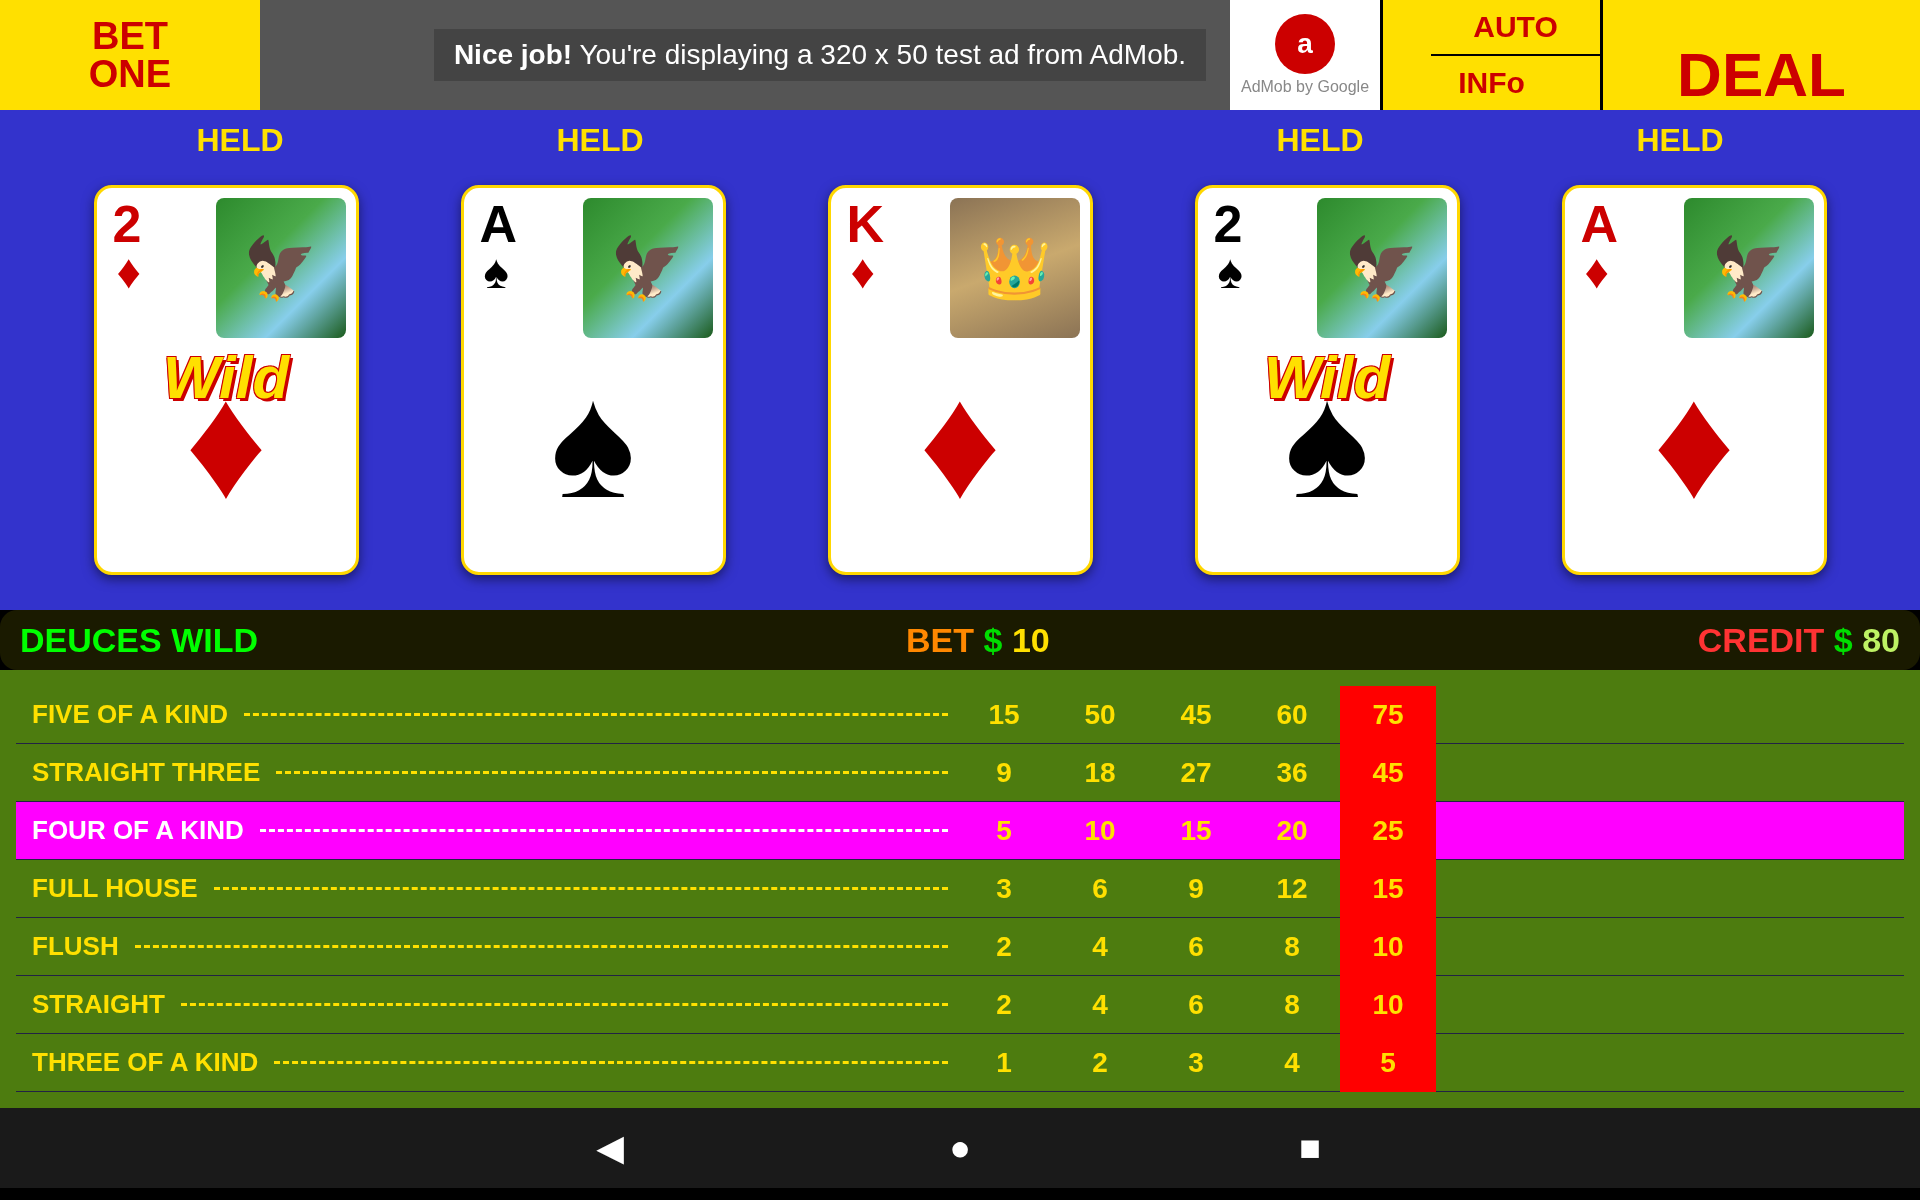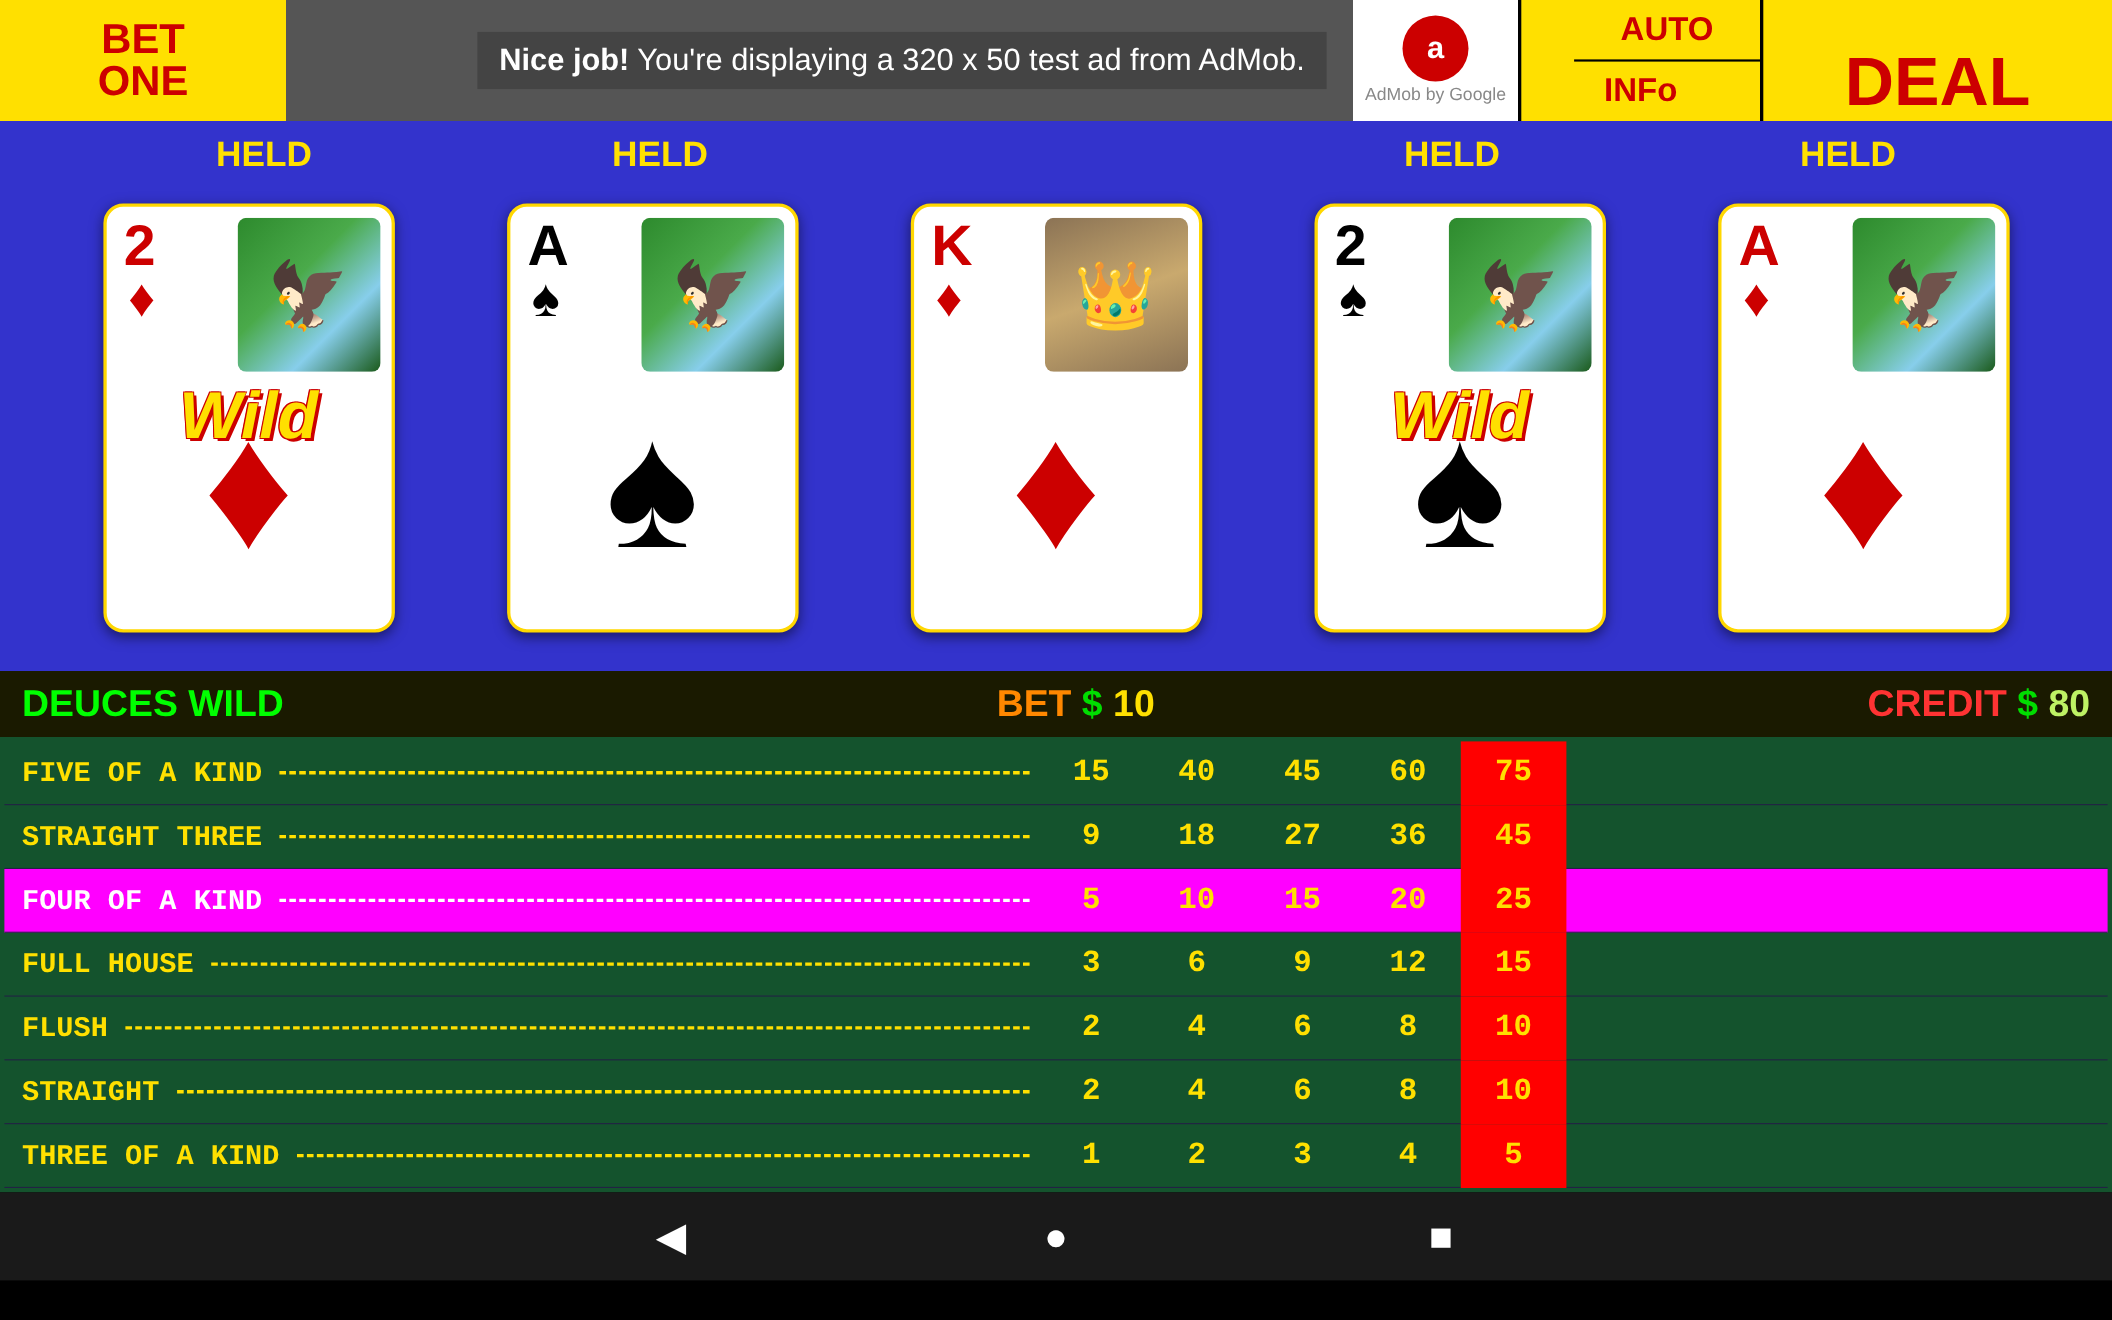--- a/index.html
+++ b/index.html
@@ -256,20 +256,21 @@
 
     
     #status-bar {
       width: 100%;
       height: 60px;
       background: #1a1a00;
       display: flex;
       align-items: center;
       justify-content: space-between;
       padding: 0 20px;
+      border-radius: 17px;
     }
     #game-type {
       font-size: 34px;
       font-weight: 900;
       color: #00FF00;
     }
     #bet-display {
       font-size: 34px;
       font-weight: 900;
     }
@@ -280,24 +281,23 @@
       font-size: 34px;
       font-weight: 900;
     }
     #credit-display .credit-label { color: #FF3333; }
     #credit-display .credit-dollar { color: #00DD00; }
     #credit-display .credit-amount { color: #bef264; }
 
     
     #paytable {
       width: 100%;
-      background: #14532d;
+      background: #4d7c0f;
       flex: 1;
-      padding: 4px;
-      font-family: Liberation Mono, monospace;
+      padding: 16px;
     }
     .pay-row {
       display: flex;
       align-items: center;
       height: 58px;
       border-bottom: 1px solid #222244;
     }
     .pay-row.highlighted {
       background: #FF00FF;
     }
@@ -471,21 +471,21 @@
 
 <div id="paytable">
 
 <div class="pay-row">
       <div class="pay-name">
         <span>FIVE OF A KIND</span>
         <div class="pay-dots yellow"></div>
       </div>
       <div class="pay-cols">
         <div class="pay-col">15</div>
-        <div class="pay-col">40</div>
+        <div class="pay-col">50</div>
         <div class="pay-col">45</div>
         <div class="pay-col">60</div>
         <div class="pay-col active-col">75</div>
       </div>
     </div>
     <div class="pay-row">
       <div class="pay-name">
         <span>STRAIGHT THREE</span>
         <div class="pay-dots yellow"></div>
       </div>

